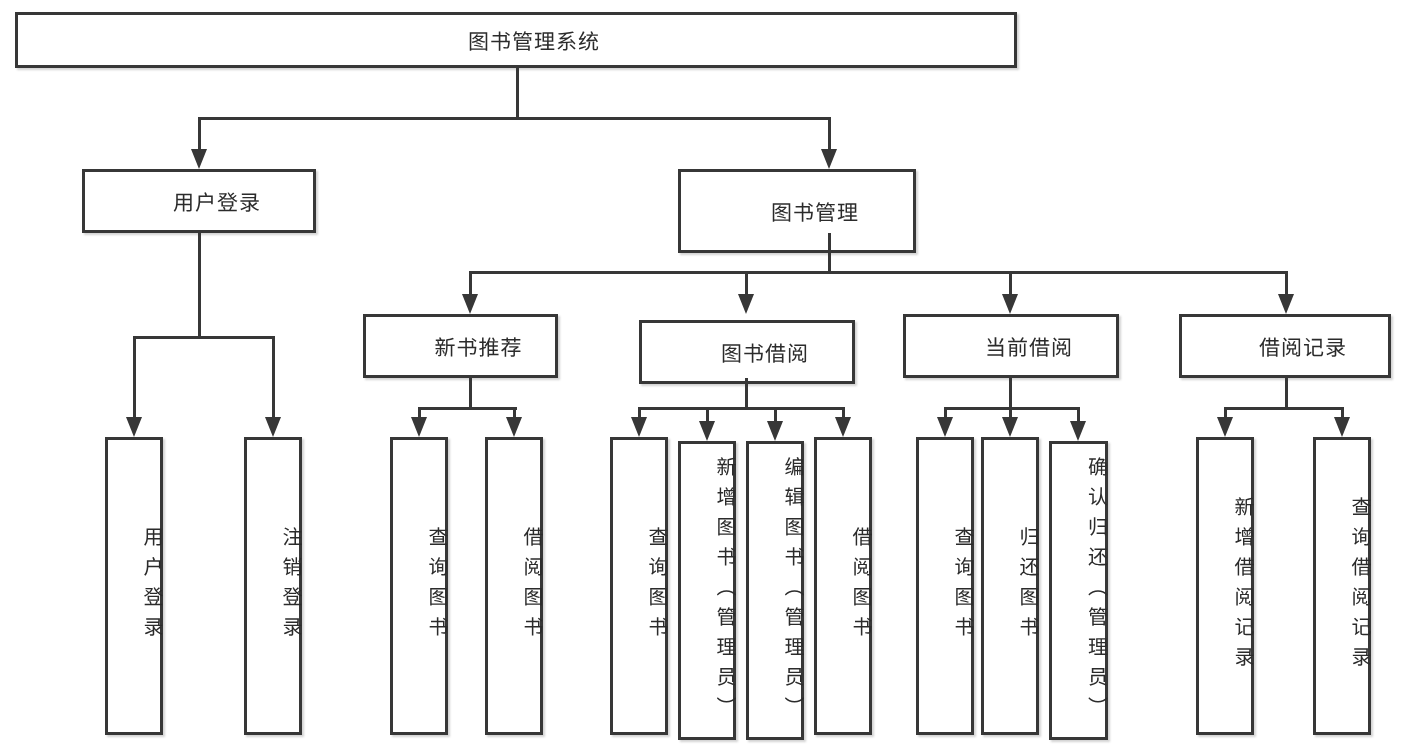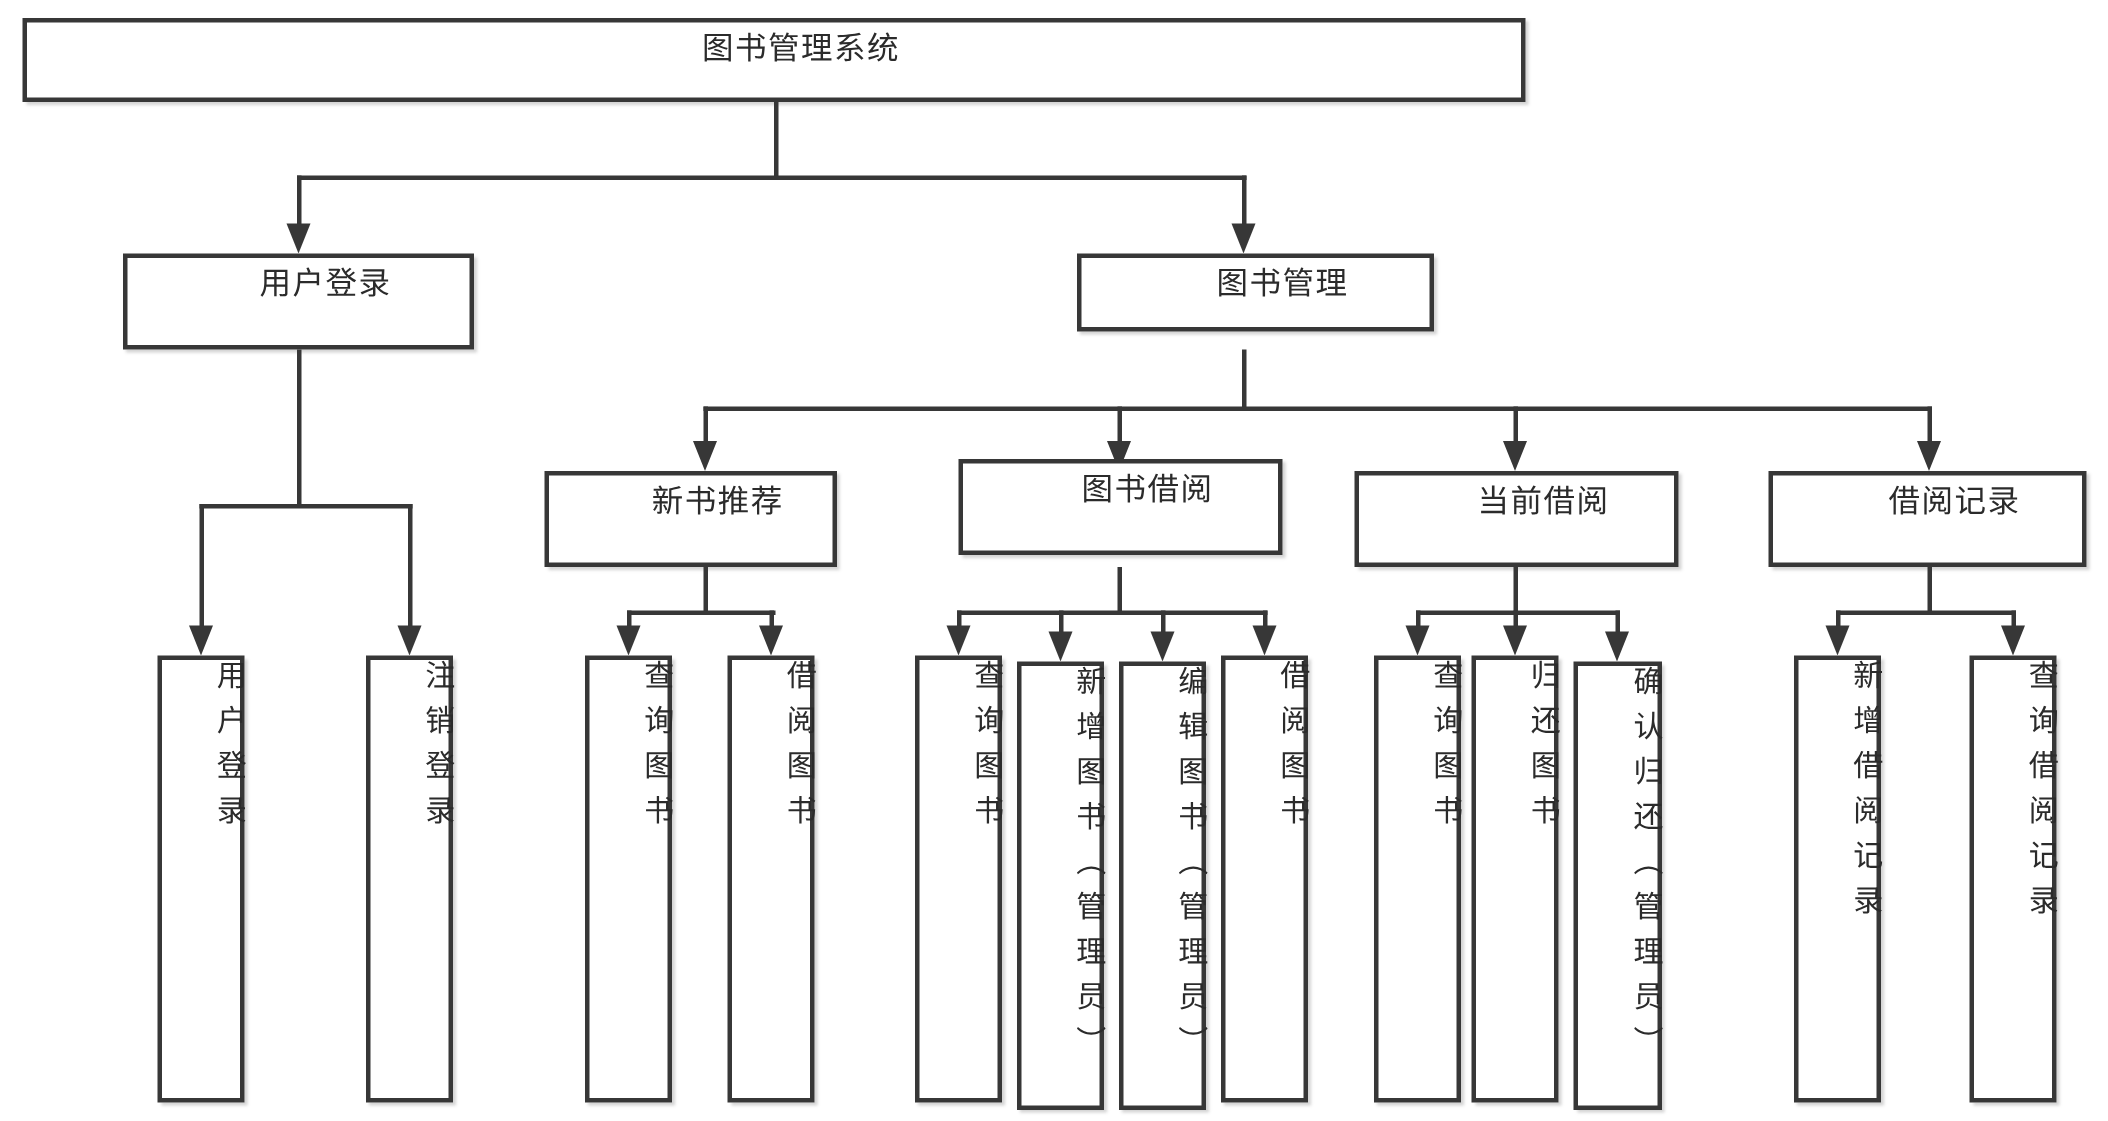--- a/index.html
+++ b/index.html
@@ -9,21 +9,21 @@
     background:#ffffff;
     overflow:hidden;
     font-family:"Liberation Sans","DejaVu Sans",sans-serif;
     color:#2b2b2b;
   }
   .box{
     position:absolute;
     box-sizing:border-box;
     border:3px solid #373737;
     background:#ffffff;
-    display:flex;align-items:flex-start;justify-content:center;
+    display:flex;align-items:center;justify-content:center;
     box-shadow:2px 2px 2px rgba(130,130,130,0.35);
     padding-left:36px;
   }
   .box.h span{
     font-size:21px;
     letter-spacing:1px;
     white-space:nowrap;
   }
   .box.leaf span{
     writing-mode:vertical-rl;
@@ -62,21 +62,21 @@
   <div class="vline" style="left:516px;top:68px;height:50px"></div>
   <div class="hline" style="left:198px;top:117px;width:633px"></div>
   <div class="vline" style="left:198px;top:117px;height:33px"></div>
   <div class="arrow" style="left:191px;top:149px"></div>
   <div class="vline" style="left:828px;top:117px;height:33px"></div>
   <div class="arrow" style="left:821px;top:149px"></div>
 
   <div class="box h" style="left:82px;top:169px;width:234px;height:64px">
     <span>用户登录</span>
   </div>
-  <div class="box h" style="left:718px;top:169px;width:238px;height:52px">
+  <div class="box h" style="left:678px;top:169px;width:238px;height:84px">
     <span>图书管理</span>
   </div>
 
   <div class="vline" style="left:198px;top:233px;height:104px"></div>
   <div class="hline" style="left:133px;top:336px;width:142px"></div>
   <div class="vline" style="left:133px;top:336px;height:82px"></div>
   <div class="arrow" style="left:126px;top:417px"></div>
   <div class="vline" style="left:272px;top:336px;height:82px"></div>
   <div class="arrow" style="left:265px;top:417px"></div>
 
@@ -87,21 +87,21 @@
   <div class="vline" style="left:745px;top:271px;height:25px"></div>
   <div class="arrow" style="left:738px;top:294px"></div>
   <div class="vline" style="left:1009px;top:271px;height:25px"></div>
   <div class="arrow" style="left:1002px;top:294px"></div>
   <div class="vline" style="left:1285px;top:271px;height:25px"></div>
   <div class="arrow" style="left:1278px;top:294px"></div>
 
   <div class="box h" style="left:363px;top:314px;width:195px;height:64px">
     <span>新书推荐</span>
   </div>
-  <div class="box h" style="left:639px;top:306px;width:216px;height:64px">
+  <div class="box h" style="left:639px;top:320px;width:216px;height:64px">
     <span>图书借阅</span>
   </div>
   <div class="box h" style="left:903px;top:314px;width:216px;height:64px">
     <span>当前借阅</span>
   </div>
   <div class="box h" style="left:1179px;top:314px;width:212px;height:64px">
     <span>借阅记录</span>
   </div>
 
   <div class="vline" style="left:469px;top:378px;height:31px"></div>

